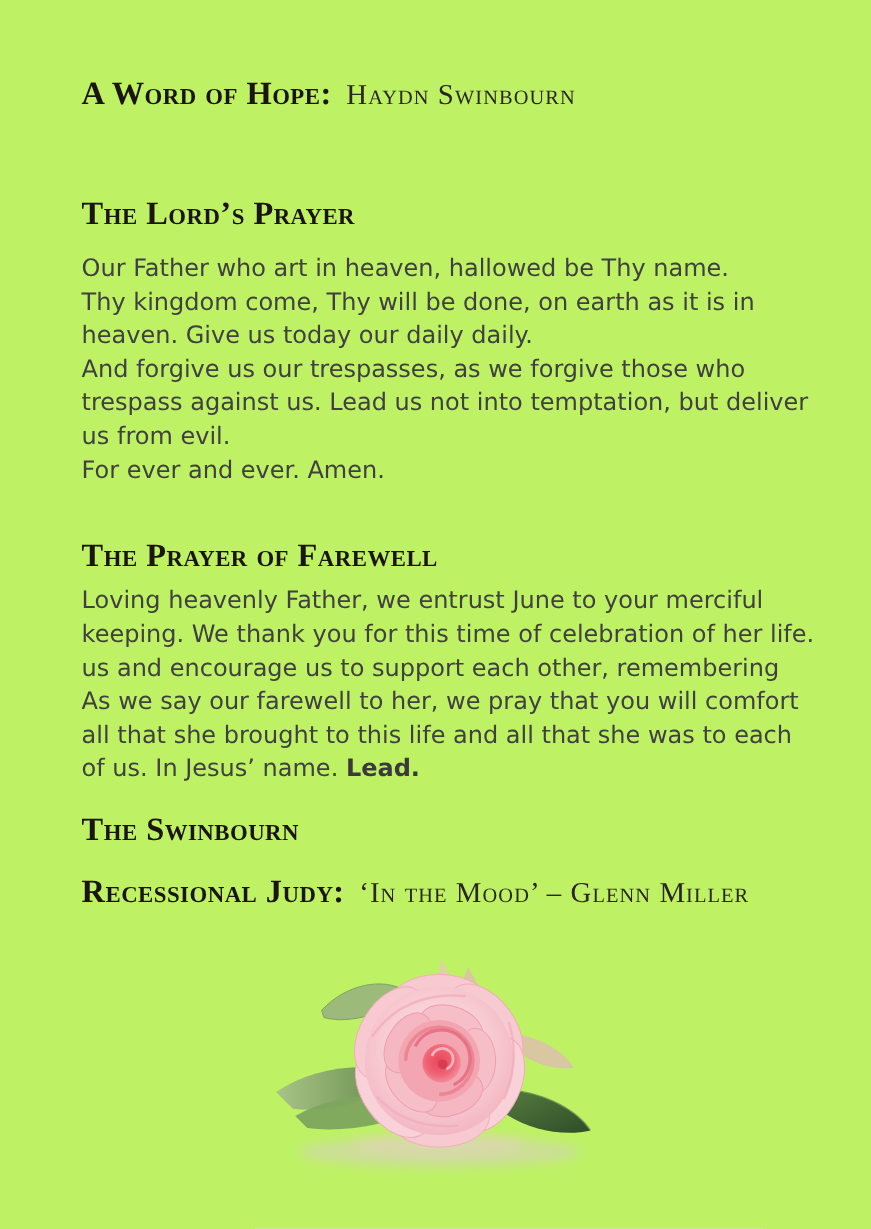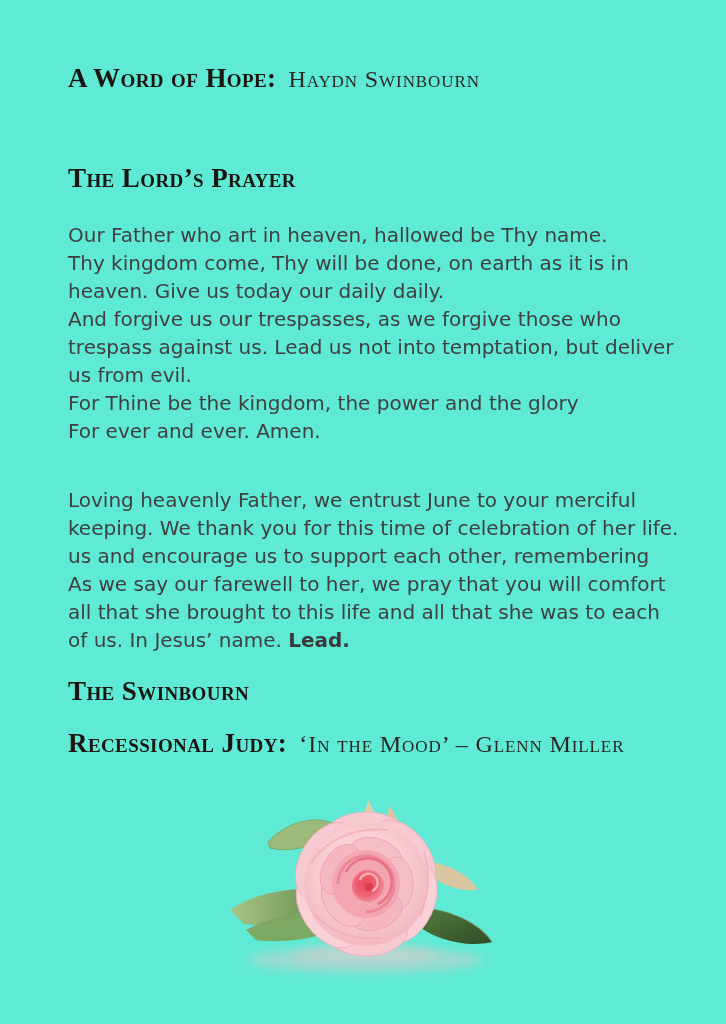--- a/index.html
+++ b/index.html
@@ -1,21 +1,21 @@
 <!DOCTYPE html>
 <html><head>
 <meta charset="utf-8">
 <style>
   html,body { margin:0; padding:0; background:#e8e8e8; }
   .page {
     position: relative;
     width: 726px;
     height: 1024px;
     margin: 0 auto;
-    background: #5eead4;
+    background: #bef264;
     overflow: hidden;
     font-family: "DejaVu Sans", sans-serif;
   }
   .block { position: absolute; left: 68px; right: 30px; }
 
   .heading {
     margin: 0;
     font-family: "Liberation Serif", serif;
     font-variant: small-caps;
     font-weight: 700;
@@ -52,31 +52,33 @@
   <h2 class="heading block" style="top:61px">
     <span class="h-label">A Word of Hope:</span>
     <span class="h-name">Haydn Swinbourn</span>
   </h2>
 
 
   <h2 class="heading block" style="top:161px">
     <span class="h-label">The Lord’s Prayer</span>
   </h2>
 
-  <div class="para block" style="top:221px">
+  <div class="para block" style="top:209px">
     <div class="line">Our Father who art in heaven, hallowed be Thy name.</div>
     <div class="line">Thy kingdom come, Thy will be done, on earth as it is in</div>
     <div class="line">heaven. Give us today our daily daily.</div>
     <div class="line">And forgive us our trespasses, as we forgive those who</div>
     <div class="line">trespass against us. Lead us not into temptation, but deliver</div>
     <div class="line">us from evil.</div>
-    <div class="line">For Thine be the kingdom, the power and the glory</div>
     <div class="line">For ever and ever. Amen.</div>
   </div>
 
+  <h2 class="heading block" style="top:446px">
+    <span class="h-label">The Prayer of Farewell</span>
+  </h2>
 
   <div class="para block" style="top:486px">
     <div class="line">Loving heavenly Father, we entrust June to your merciful</div>
     <div class="line">keeping. We thank you for this time of celebration of her life.</div>
     <div class="line">us and encourage us to support each other, remembering</div>
     <div class="line">As we say our farewell to her, we pray that you will comfort</div>
     <div class="line">all that she brought to this life and all that she was to each</div>
     <div class="line">
       <span>of us. In Jesus’ name. </span><span class="amen-bold">Lead.</span>
     </div>

